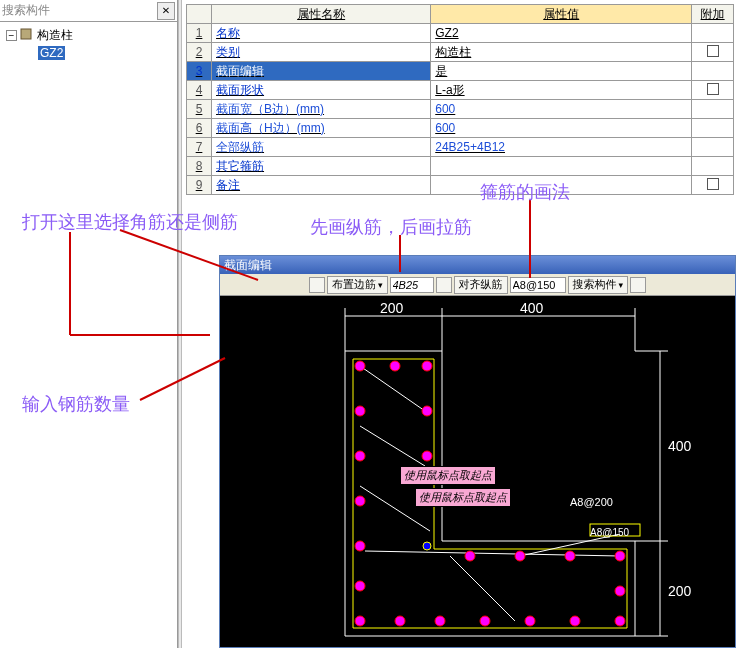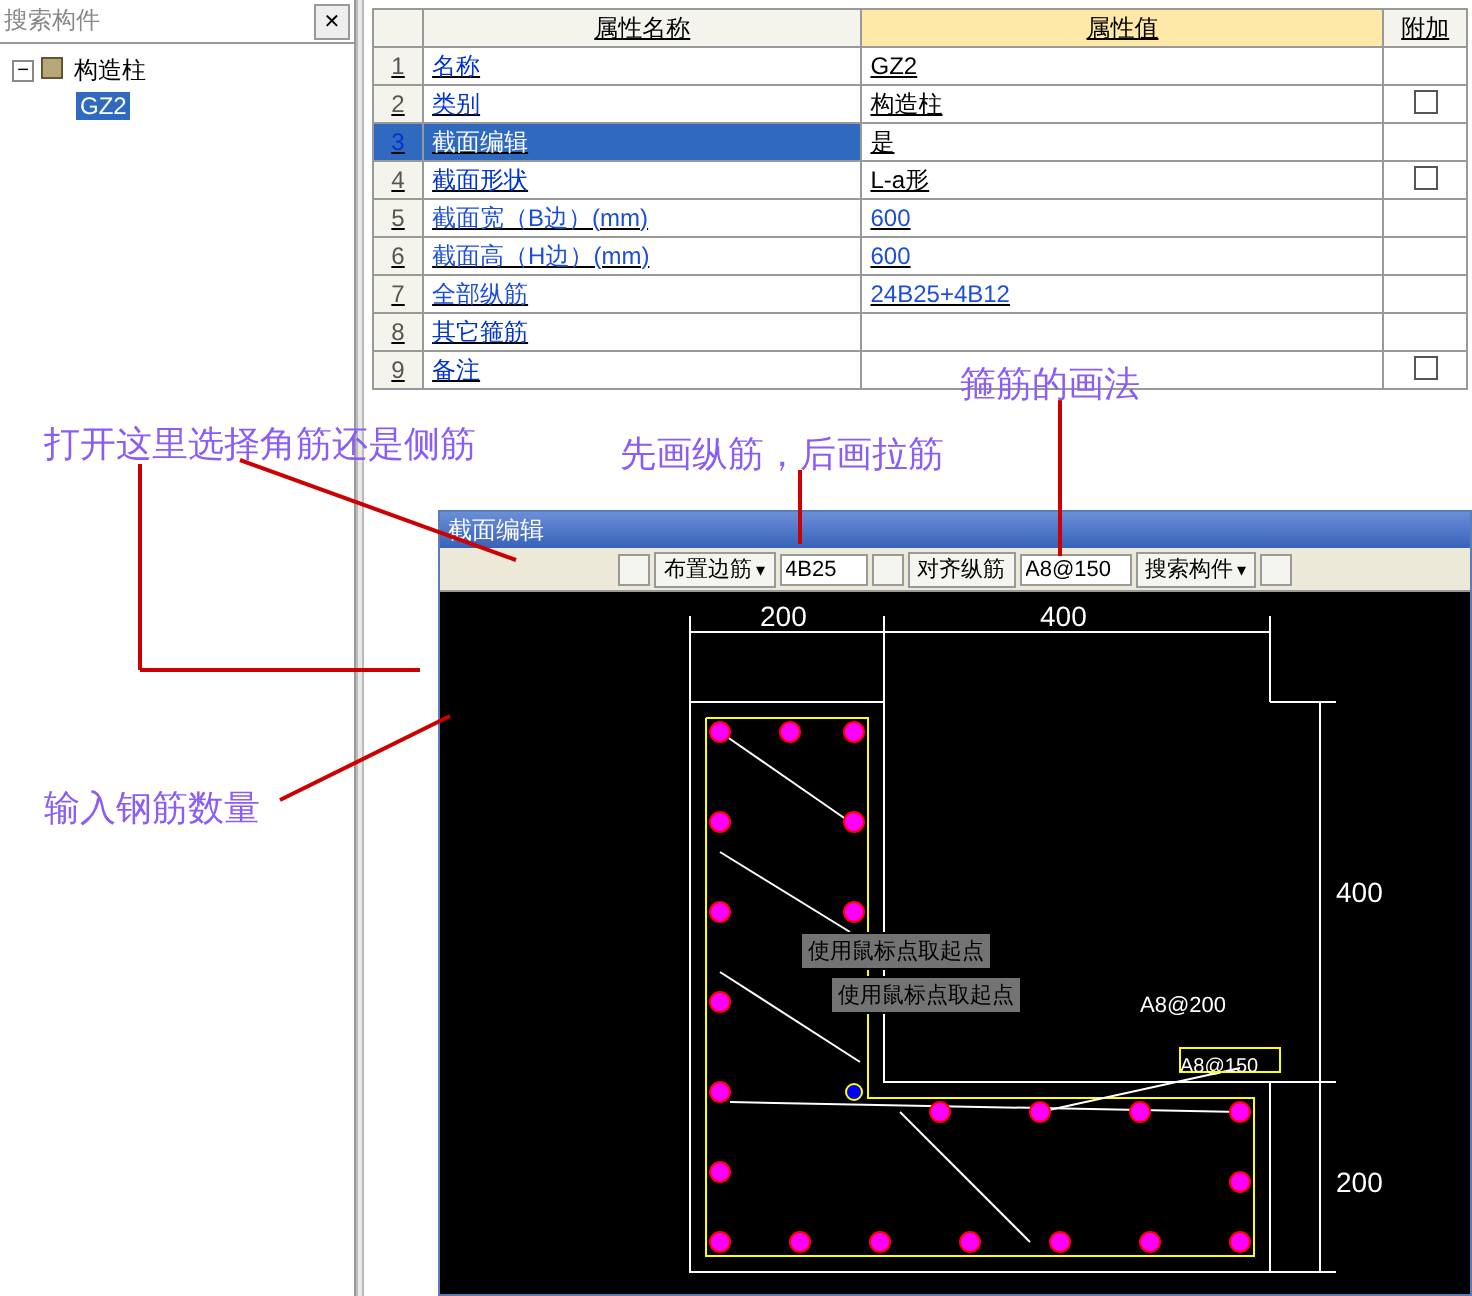--- a/index.html
+++ b/index.html
@@ -55,21 +55,21 @@
     .cad-title { height: 18px; background: linear-gradient(#6a8fd8, #3862b8); color: #fff; font-size: 12px; padding: 1px 4px; }
     .cad-toolbar { height: 22px; background: #ece9d8; border-bottom: 1px solid #999; display: flex; align-items: center; padding: 0 2px; gap: 2px; justify-content: center; }
     .tb-btn { height: 18px; border: 1px solid #999; background: #f5f5f0; font-size: 11px; padding: 0 4px; display: flex; align-items: center; }
     .tb-drop::after { content: '▾'; margin-left: 2px; font-size: 9px; }
     .tb-input { height: 16px; border: 1px solid #999; font-size: 11px; padding: 0 2px; background: #fff; }
     .tb-icon { width: 16px; height: 16px; border: 1px solid #999; background: #f5f5f0; }
     .cad-canvas { position: relative; background: #000; height: calc(100% - 40px); overflow: hidden; }
 
     .cad-canvas svg { position: absolute; left: 0; top: 0; }
     .dim-text { fill: #fff; font-size: 14px; font-family: Arial; }
-    .tooltip-box { position: absolute; background: #737373; border: 1px solid #000; font-size: 11px; padding: 1px 3px; color: #000; white-space: nowrap; }
+    .tooltip-box { position: absolute; background: #f9a8d4; border: 1px solid #000; font-size: 11px; padding: 1px 3px; color: #000; white-space: nowrap; font-style: italic; }
   </style>
 </head>
 <body>
 
 <div class="left-panel">
   <div class="search-bar">
     <span class="txt">搜索构件</span>
     <button>✕</button>
   </div>
   <div class="tree">
@@ -156,21 +156,21 @@
           <td class="extra-col"><span class="chk"></span></td>
         </tr>
       </tbody>
   </table>
 
   <div class="cad-window">
     <div class="cad-title">截面编辑</div>
     <div class="cad-toolbar">
       <span class="tb-icon"></span>
       <span class="tb-btn tb-drop">布置边筋</span>
-      <input class="tb-input" style="width: 44px;" value="4B25">
+      <input class="tb-input" style="width: 44px; font-style: italic;" value="4B25">
       <span class="tb-icon"></span>
       <span class="tb-btn">对齐纵筋</span>
       <input class="tb-input" style="width: 56px;" value="A8@150">
       <span class="tb-btn tb-drop">搜索构件</span>
       <span class="tb-icon"></span>
     </div>
     <div class="cad-canvas">
       <svg width="517" height="353">
 
         <line x1="125" y1="20" x2="222" y2="20" stroke="#fff"></line>

